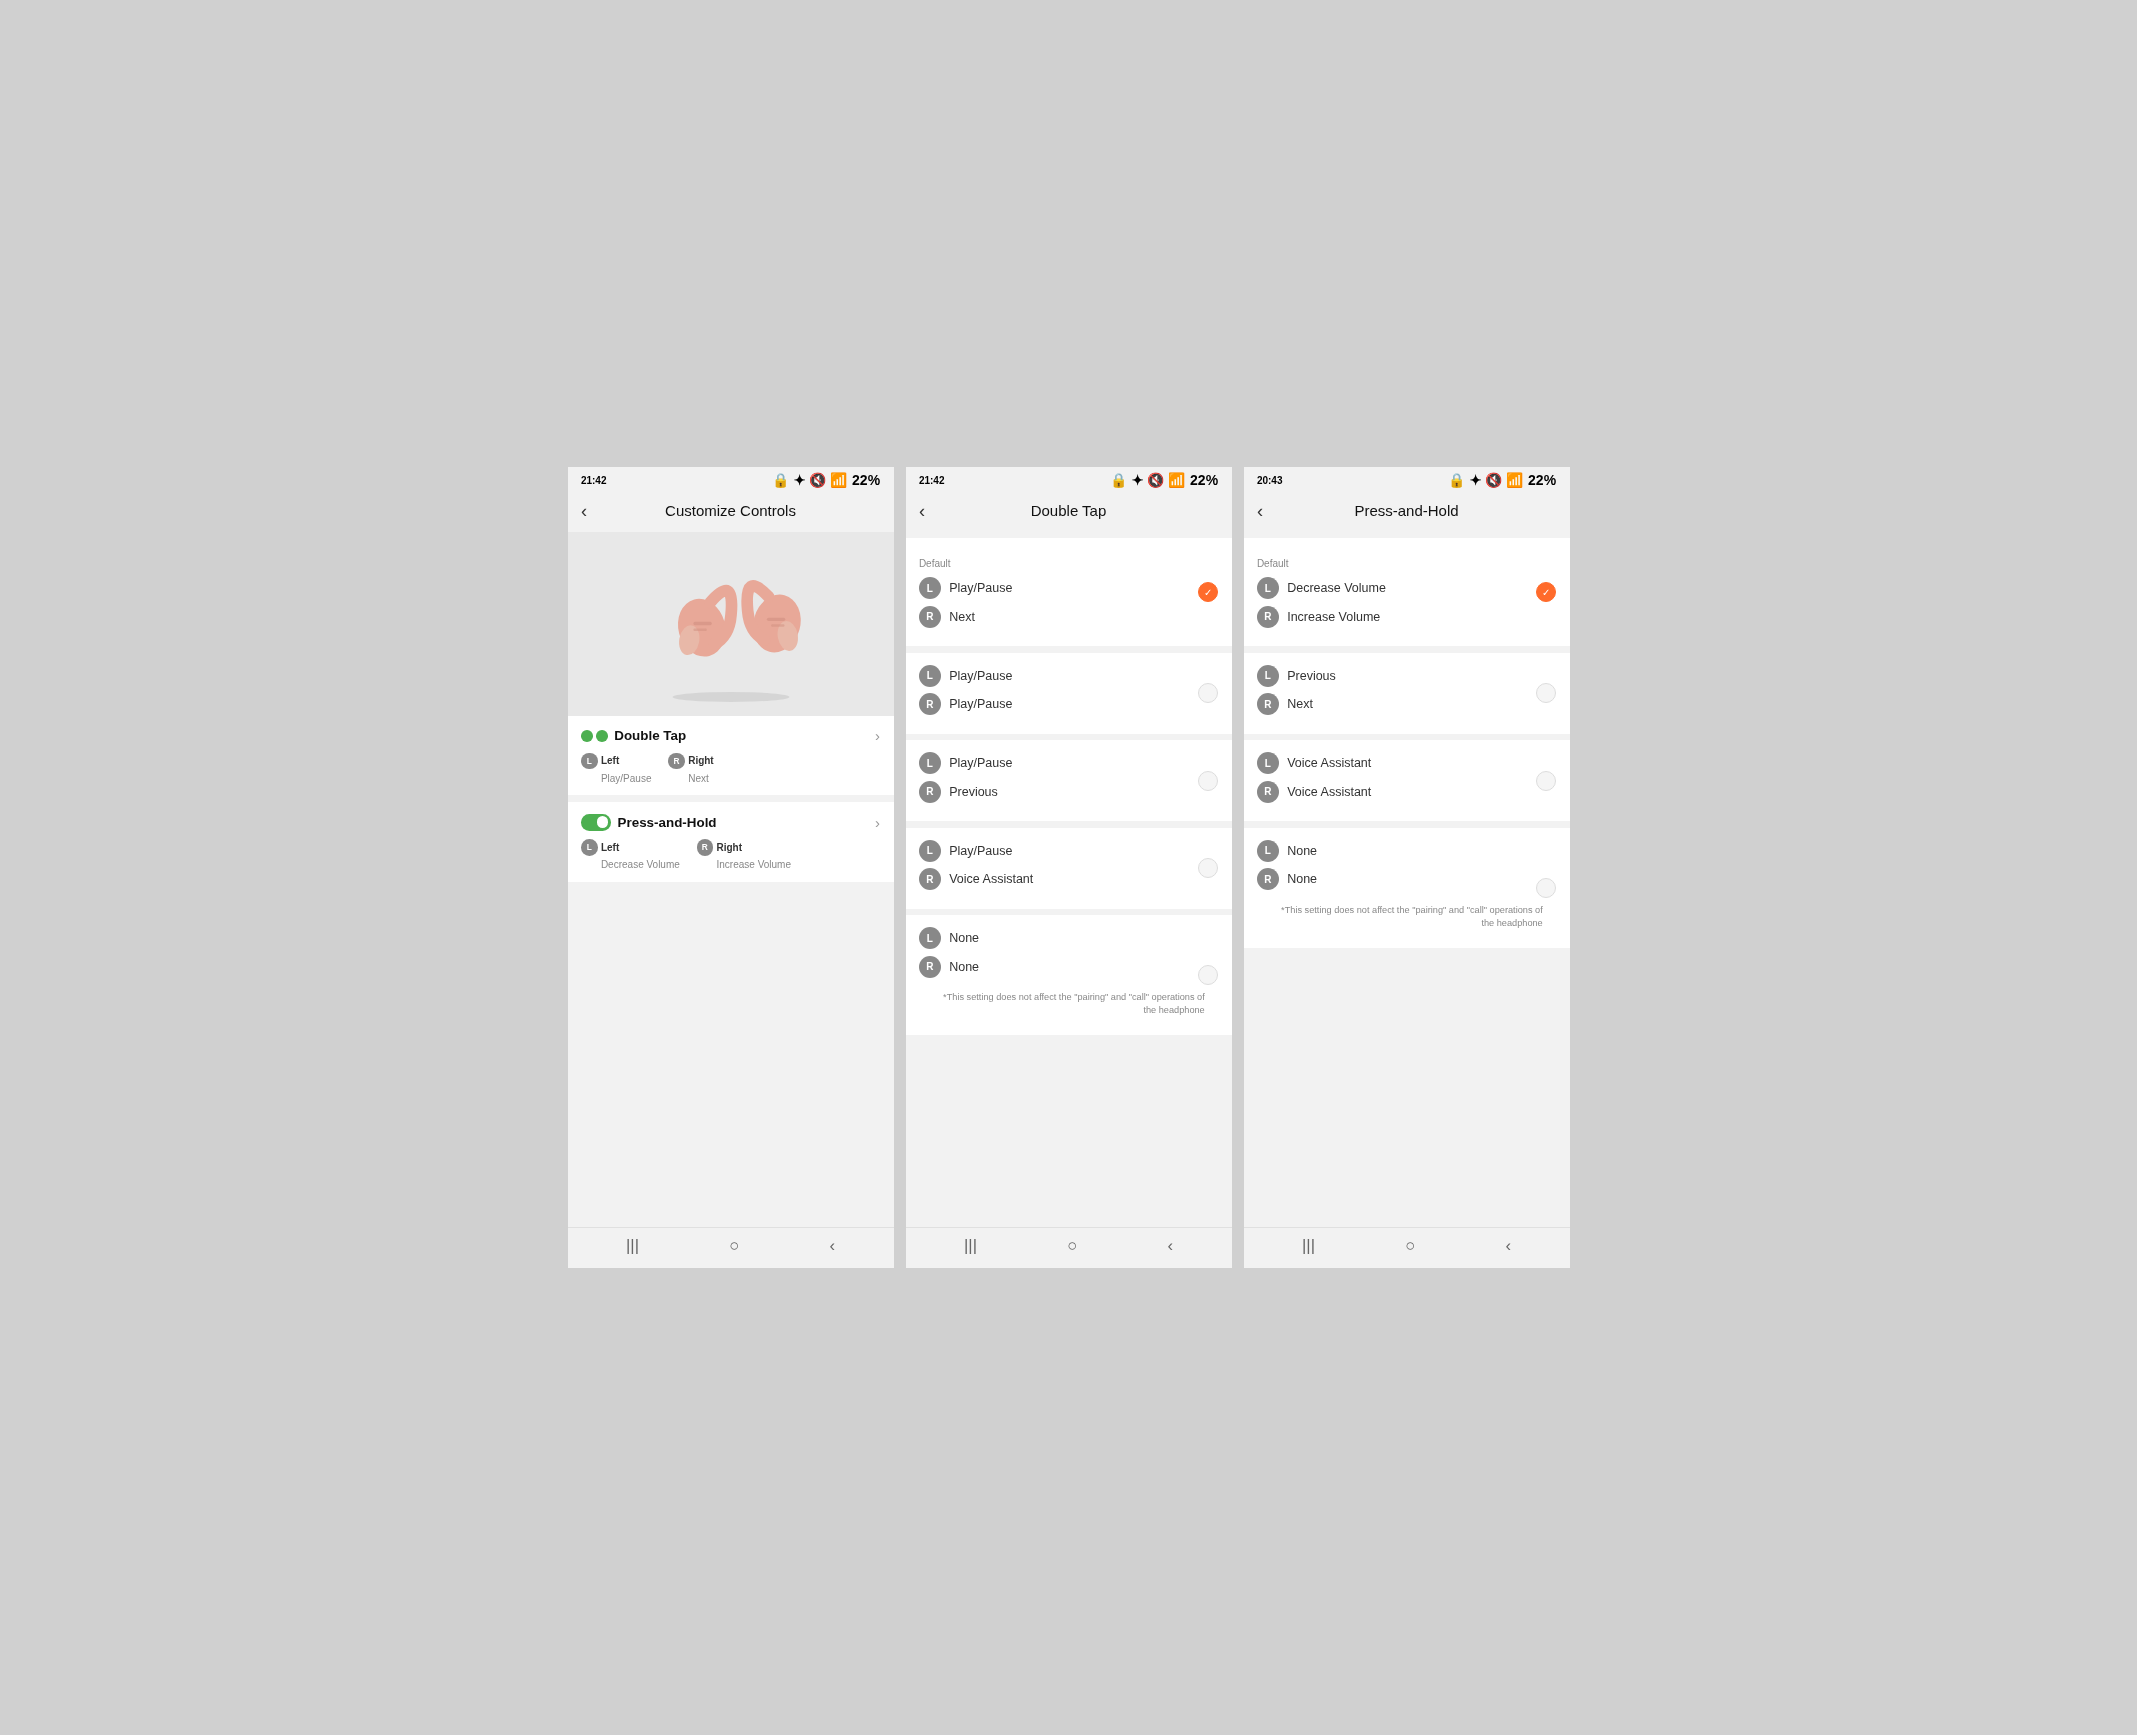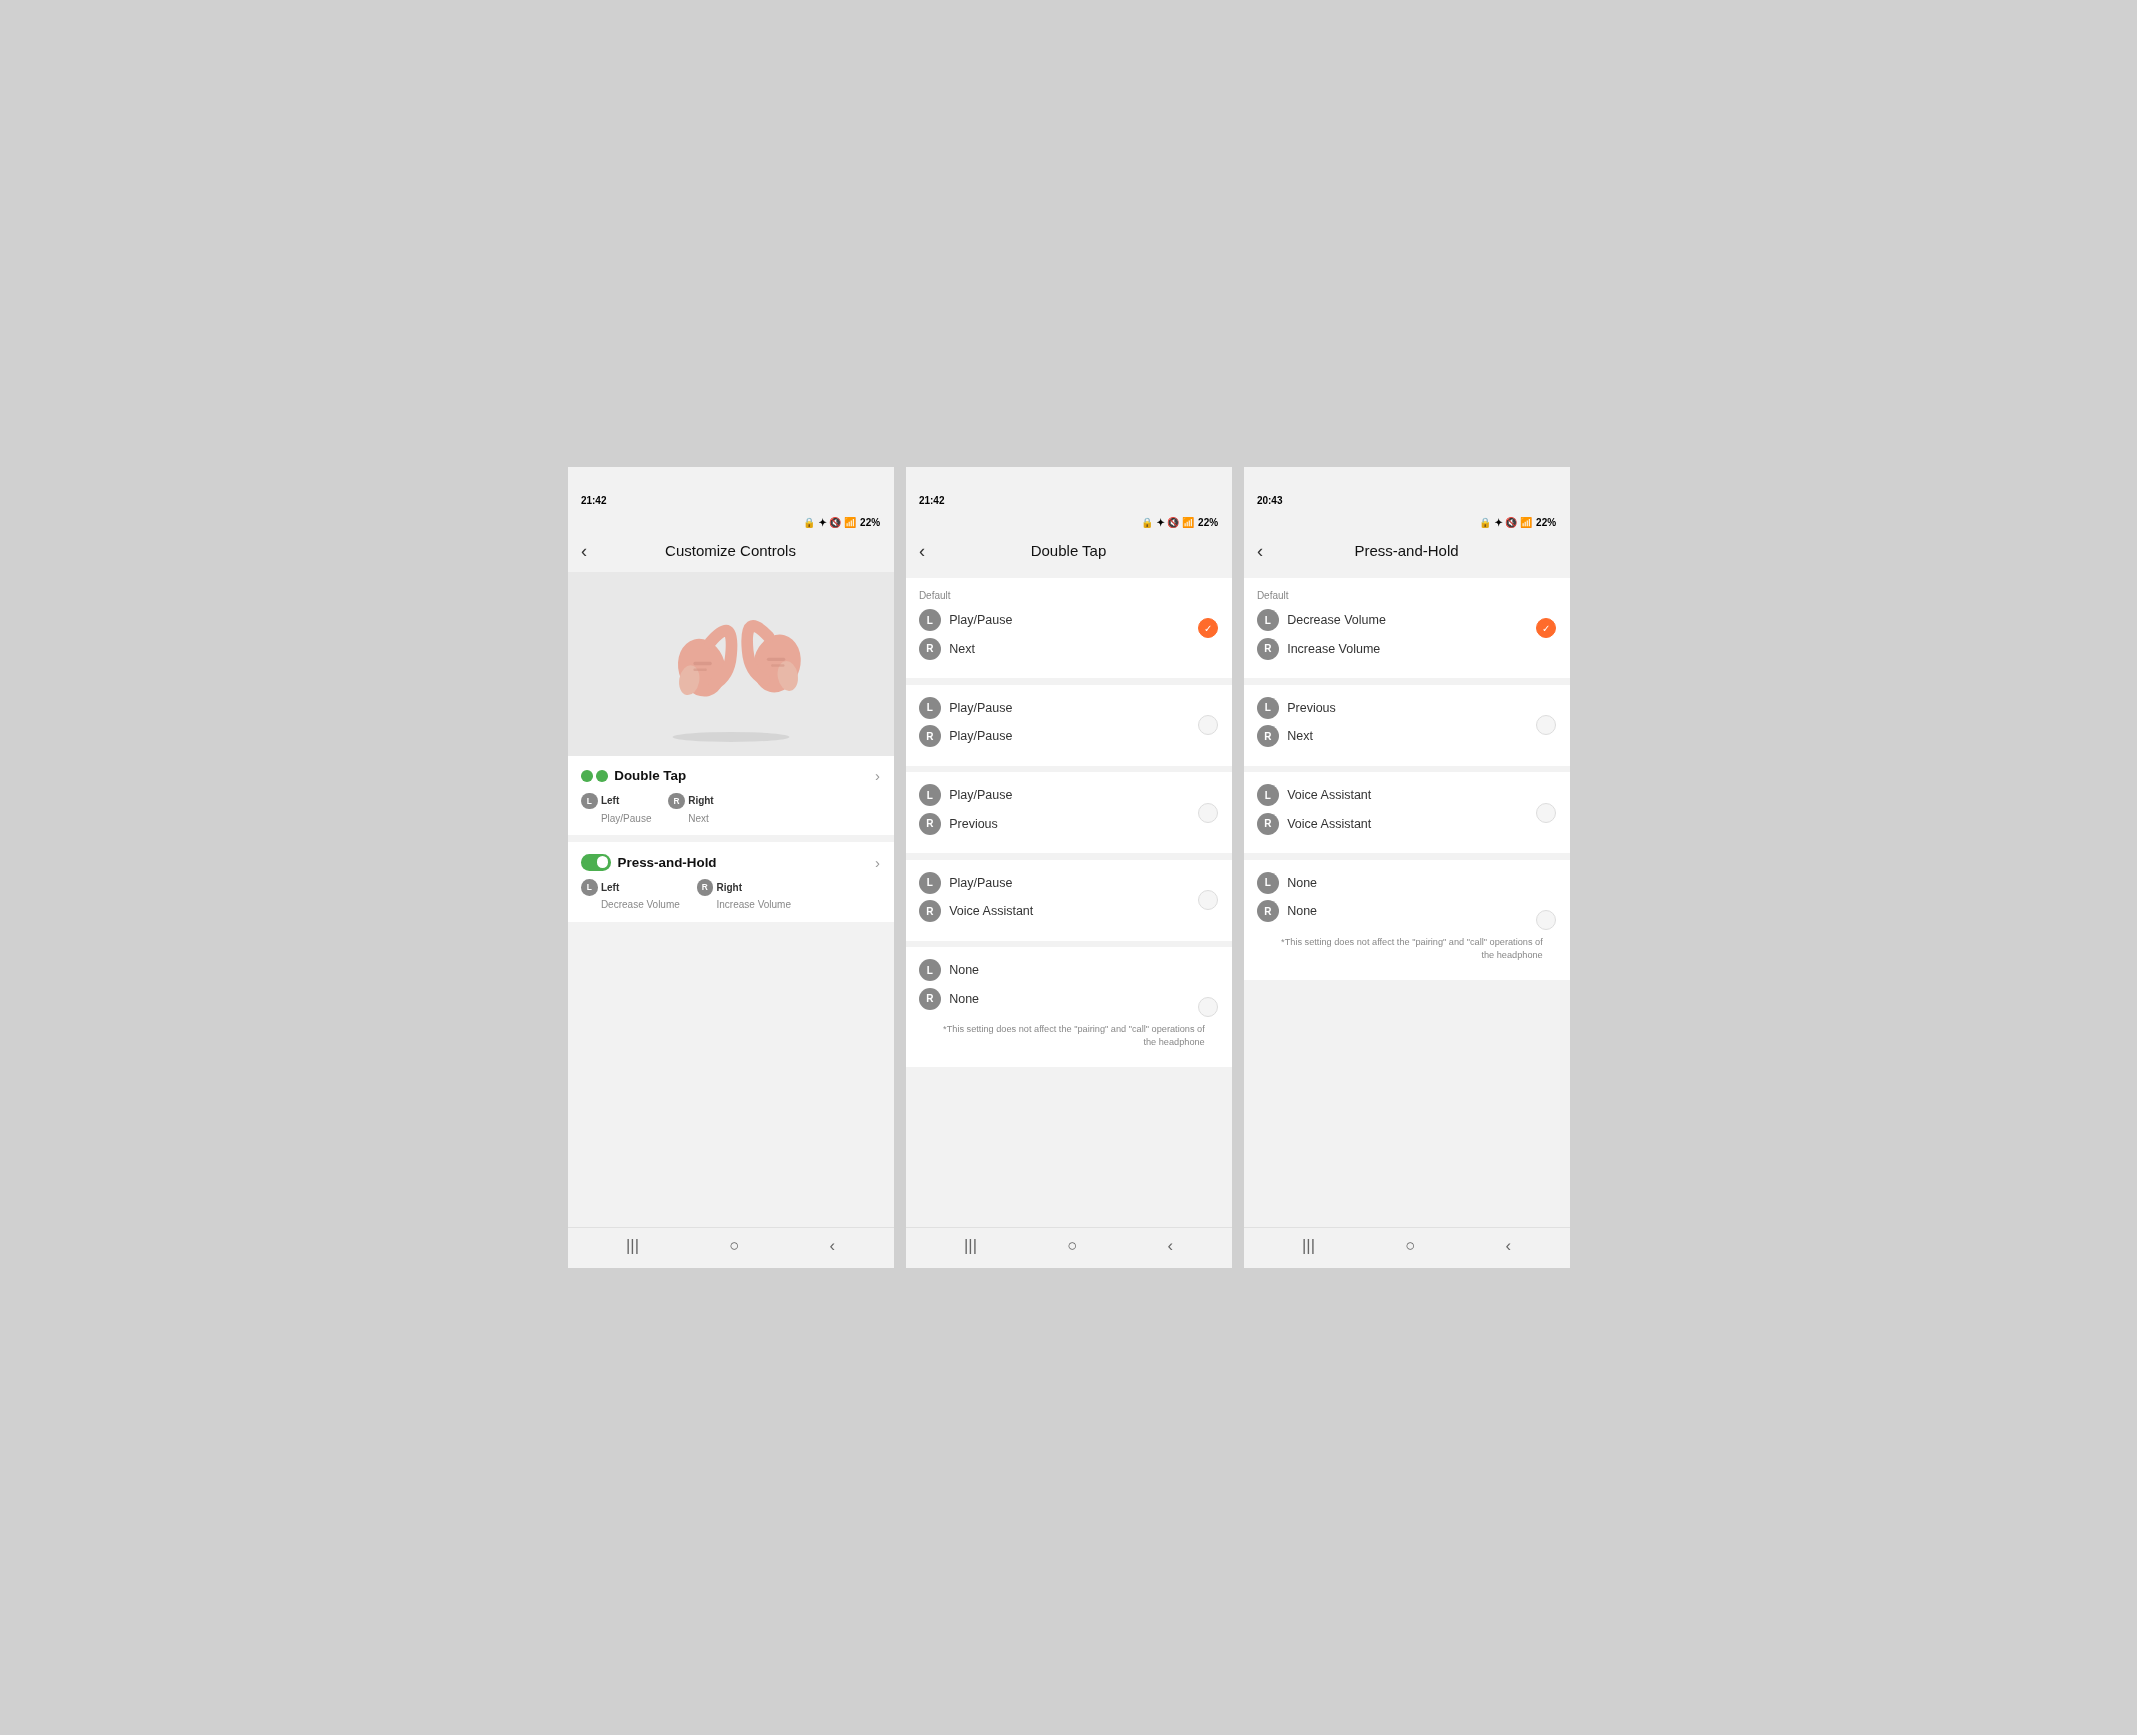--- a/index.html
+++ b/index.html
@@ -30,21 +30,21 @@
       background: #f2f2f2;
       padding: 5px 13.4px 3.3px;
       display: flex;
       justify-content: space-between;
       align-items: center;
       font-size: 9.2px;
       font-weight: 600;
       min-height: 23.4px;
     }
     .status-time { font-size: 10px; font-weight: 700; }
-    .status-icons { display: flex; align-items: center; gap: 2.5px; font-size: 10px; margin-top: 45px; }
+    .status-icons { display: flex; align-items: center; gap: 2.5px; font-size: 14px; }
     
     .screen-header {
       background: #f2f2f2;
       padding: 8.3px 13.4px 10px;
       display: flex;
       align-items: center;
       position: relative;
     }
     .back-btn {
       font-size: 18.4px;
@@ -176,20 +176,21 @@
       background: #fff;
       margin: 0 0 6.7px 0;
       padding: 11.7px 13.4px;
       position: relative;
     }
     .option-label-header {
       font-size: 10px;
       color: #888;
       margin-bottom: 8.3px;
       font-weight: 400;
+      margin-top: 8px;
     }
     .option-row {
       display: flex;
       align-items: center;
       gap: 8.3px;
       margin-bottom: 6.7px;
     }
     .option-row:last-child { margin-bottom: 0; }
     .option-badge {
       width: 22px;

